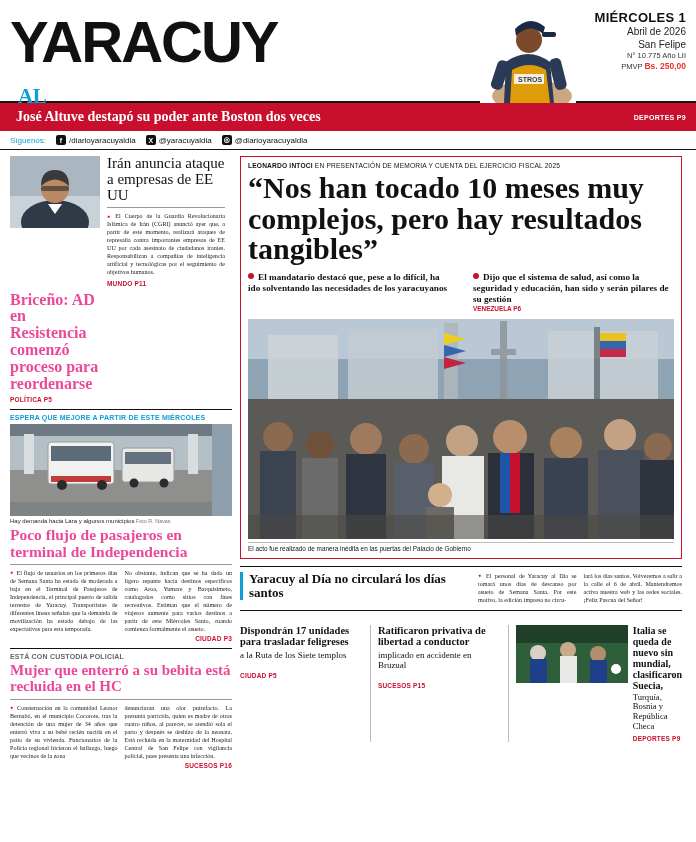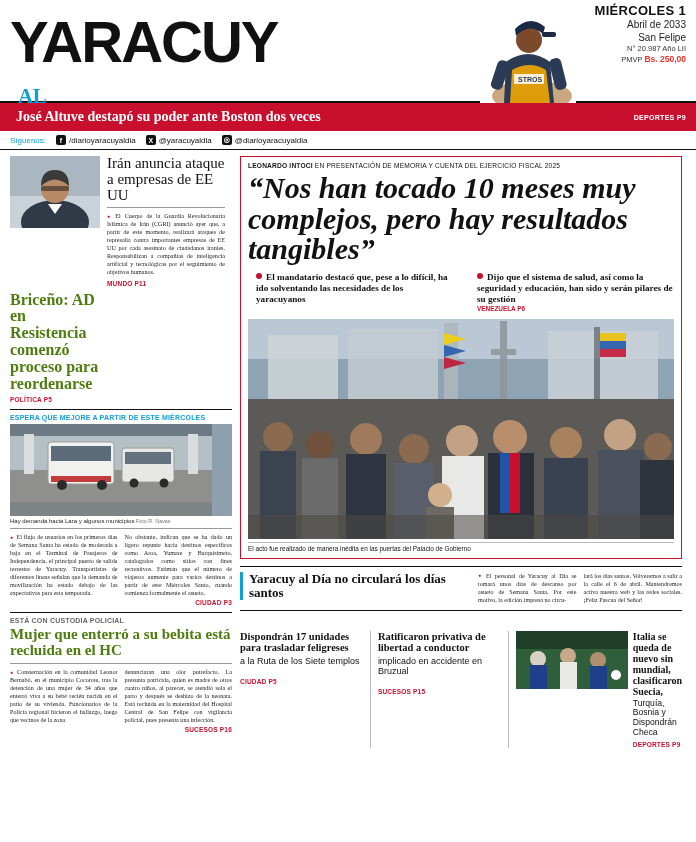--- a/index.html
+++ b/index.html
@@ -42,21 +42,21 @@
     font-weight: bold;
     font-size: 21px;
     line-height: 0.92;
     color: #0f9fd8;
     letter-spacing: -0.5px;
   }
   .logo-sub .dia { color: #e8342a; margin-top: 7px; }
 
   .masthead-right {
     position: absolute;
-    right: 10px; top: 3px;
+    right: 10px; top: 10px;
     text-align: right;
     font-family: "Liberation Sans", sans-serif;
     line-height: 1.25;
   }
   .mh-day { font-weight: bold; font-size: 13px; color: #111; letter-spacing: .3px;}
   .mh-date, .mh-city { font-size: 10px; color: #222; }
   .mh-issue { font-size: 7.5px; color: #333; }
   .mh-price { font-size: 7.5px; color: #333; }
   .mh-price b { color: #e8342a; font-size: 8.5px; }
 
@@ -127,21 +127,21 @@
     width: 90px; height: 72px;
     background: linear-gradient(160deg,#7c94a8,#3d4f5e);
     position: relative; overflow: hidden;
   }
   .lead-col { width: 118px; }
   .hl-xl {
     font-family: "Liberation Serif", serif;
     font-weight: bold;
     font-size: 16px;
     line-height: 1.06;
-    color: #4d7c0f;
+    color: #ec4899;
     margin: 0;
   }
   .hl-l {
     font-family: "Liberation Serif", serif;
     font-weight: normal;
     font-size: 15px;
     line-height: 1.05;
     color: #111;
     margin: 0;
   }
@@ -204,23 +204,22 @@
     margin-bottom: 4px;
   }
   .mb-kicker b { font-weight: bold; }
   .mb-headline {
     font-family: "Liberation Serif", serif;
     font-weight: bold;
     font-size: 30px;
     line-height: 1.02;
     color: #111;
     margin: 0 0 7px 0;
-    font-style: italic;
-  }
-  .mb-subs { display: flex; gap: 24px; margin-left: 8px; }
+  }
+  .mb-subs { display: flex; gap: 24px; }
   .mb-sub {
     flex: 1;
     font-family: "Liberation Serif", serif;
     font-weight: bold;
     font-size: 9.2px;
     line-height: 1.2;
     color: #111;
   }
   .dotred {
     display: inline-block; width: 6px; height: 6px; border-radius: 50%;
@@ -251,30 +250,30 @@
   .notice-left { width: 230px; }
   .notice-title {
     font-family: "Liberation Serif", serif;
     font-weight: bold; font-size: 13px; line-height: 1.1; color: #111;
     border-left: 3px solid #0f9fd8; padding-left: 6px;
   }
   .notice-right { flex: 1; display: flex; gap: 7px; }
 
   .bottom-strip {
     display: flex; gap: 7px; margin-top: 6px;
-    border-top: 1px solid #111; padding-top: 20px;
+    border-top: 1px solid #111; padding-top: 14px;
   }
   .bs-col { flex: 1; }
   .bs-title {
     font-family: "Liberation Serif", serif;
     font-weight: bold; font-size: 10.5px; line-height: 1.1; color: #111;
     margin: 0 0 2px 0;
   }
   .bs-sub {
-    font-family: Liberation Sans, sans-serif;
+    font-family: Liberation Serif, serif;
     font-size: 9px; line-height: 1.12; color: #111;
   }
   .bs-photo { width: 112px; height: 58px; background: #2c4f3a; position: relative; overflow: hidden;}
 
   .vrule { border-left: 0.6px solid #bbb; }
 </style>
 </head>
 <body>
 
 <div class="page">
@@ -299,23 +298,23 @@
         <circle cx="49" cy="40" r="13" fill="#7a4a2b"></circle>
         <path d="M36 36 q13 -14 27 -2 l2 -7 q-15 -13 -30 2 z" fill="#1b2a44"></path>
         <rect x="62" y="32" width="14" height="5" rx="2" fill="#1b2a44"></rect>
         <rect x="14" y="60" width="12" height="30" rx="5" fill="#2b3a55" transform="rotate(18 20 75)"></rect>
         <rect x="72" y="58" width="12" height="32" rx="5" fill="#2b3a55" transform="rotate(-14 78 74)"></rect>
       </svg>
     </div>
 
     <div class="masthead-right">
       <div class="mh-day">MIÉRCOLES 1</div>
-      <div class="mh-date">Abril de 2033</div>
+      <div class="mh-date">Abril de 2026</div>
       <div class="mh-city">San Felipe</div>
-      <div class="mh-issue">N° 20.987 Año LII</div>
+      <div class="mh-issue">N° 10.775 Año LII</div>
       <div class="mh-price">
         <span>PMVP</span>
         <b>Bs. 250,00</b>
       </div>
     </div>
   </div>
 
   <div class="redbar">
     <div class="redbar-title">José Altuve destapó su poder ante Boston dos veces</div>
     <div class="redbar-right">DEPORTES P9</div>
@@ -391,20 +390,21 @@
           <circle cx="124" cy="59" r="4.5" fill="#2b2b2b"></circle>
           <circle cx="154" cy="59" r="4.5" fill="#2b2b2b"></circle>
           <rect x="0" y="78" width="202" height="14" fill="#7e8385"></rect>
         </svg>
       </div>
       <div class="caption">
         <span>Hay demanda hacia Lara y algunos municipios</span>
         <span class="credit">Foto R. Navas</span>
       </div>
 
+      <div class="hl-xl" style="font-size:15.5px">Poco flujo de pasajeros en terminal de Independencia</div>
       <hr class="hr-thin">
       <div class="cols2">
         <div class="body-txt bullet">El flujo de usuarios en los primeros días de Semana Santa ha estado de moderada a baja en el Terminal de Pasajeros de Independencia, el principal puerto de salida terrestre de Yaracuy. Transportistas de diferentes líneas señalan que la demanda de movilización ha estado debajo de las expectativas para esta temporada.</div>
         <div class="body-txt">No obstante, indican que se ha dado un ligero repunte hacia destinos específicos como Aroa, Yumare y Barquisimeto, catalogados como sitios con fines recreativos. Estiman que el número de viajeros aumente para varios destinos a partir de este Miércoles Santo, cuando comienza formalmente el asueto.</div>
       </div>
       <div class="kicker-red" style="margin-top:2px;text-align:right">CIUDAD P3</div>
 
       <hr class="hr-black">
 
       <div class="sec-label gray">ESTÁ CON CUSTODIA POLICIAL</div>
@@ -518,21 +518,21 @@
                 <rect x="14" y="34" width="17" height="24" fill="#1f3f8a"></rect>
               <circle cx="52" cy="25" r="8" fill="#c8a98a"></circle>
                 <rect x="44" y="31" width="17" height="27" fill="#e8e8e6"></rect>
               <circle cx="82" cy="29" r="8" fill="#b08f6e"></circle>
                 <rect x="74" y="35" width="17" height="23" fill="#1f3f8a"></rect>
               <circle cx="100" cy="44" r="5" fill="#ffffff"></circle>
             </svg>
           </div>
           <div style="flex:1">
             <div class="bs-title" style="font-size:10px">Italia se queda de nuevo sin mundial, clasificaron Suecia,</div>
-            <div class="bs-sub" style="font-size:8.6px">Turquía, Bosnia y Dispondrán Checa</div>
+            <div class="bs-sub" style="font-size:8.6px">Turquía, Bosnia y República Checa</div>
             <div class="kicker-red" style="margin-top:4px">DEPORTES P9</div>
           </div>
         </div>
       </div>
 
     </div>
   </div>
 </div>
 
 </body></html>

